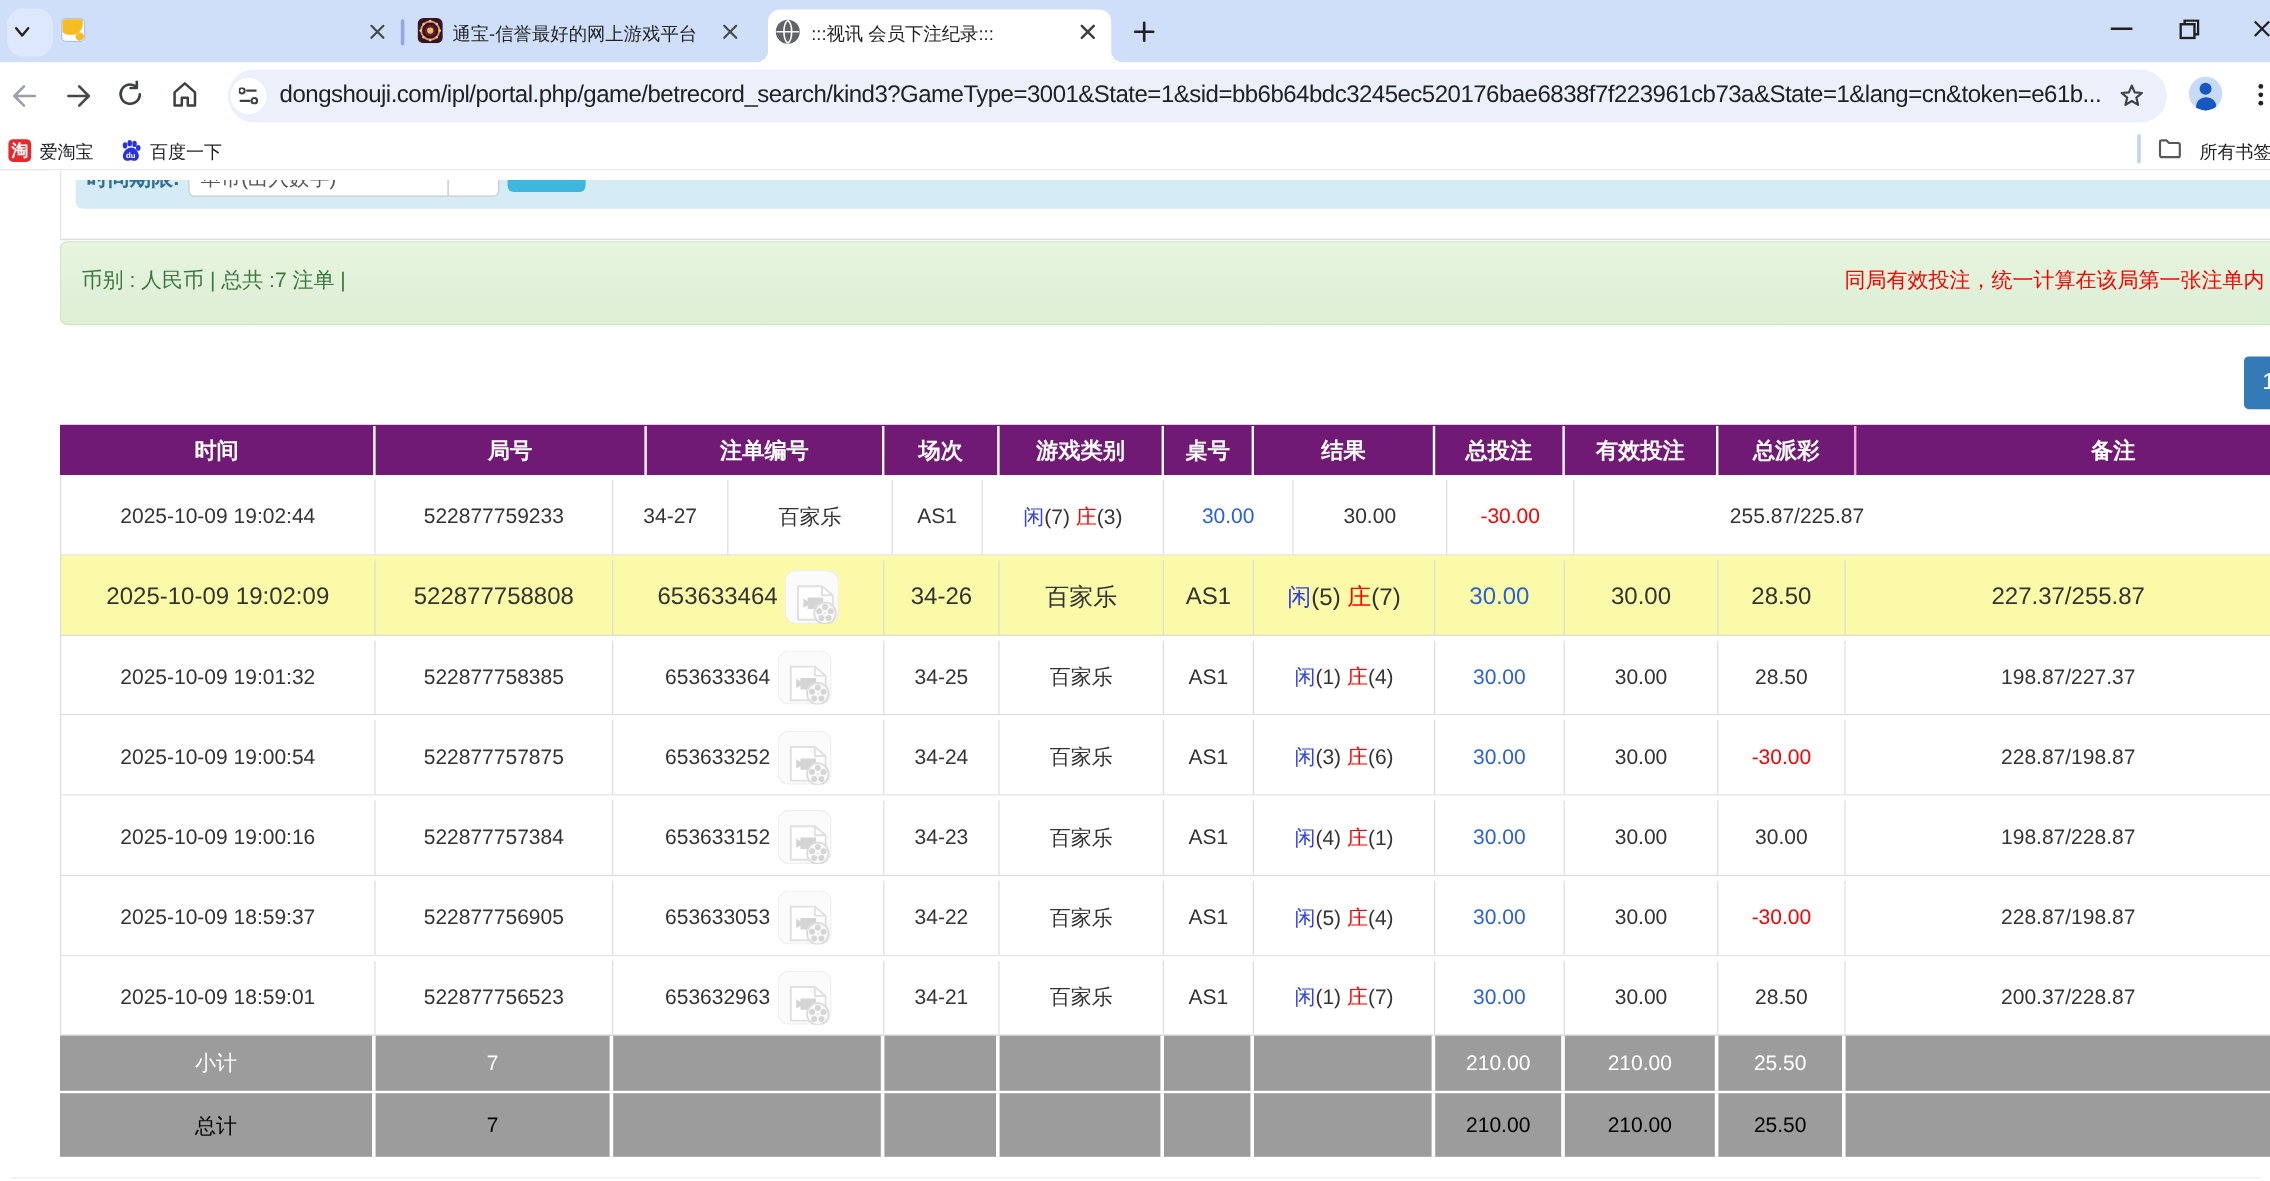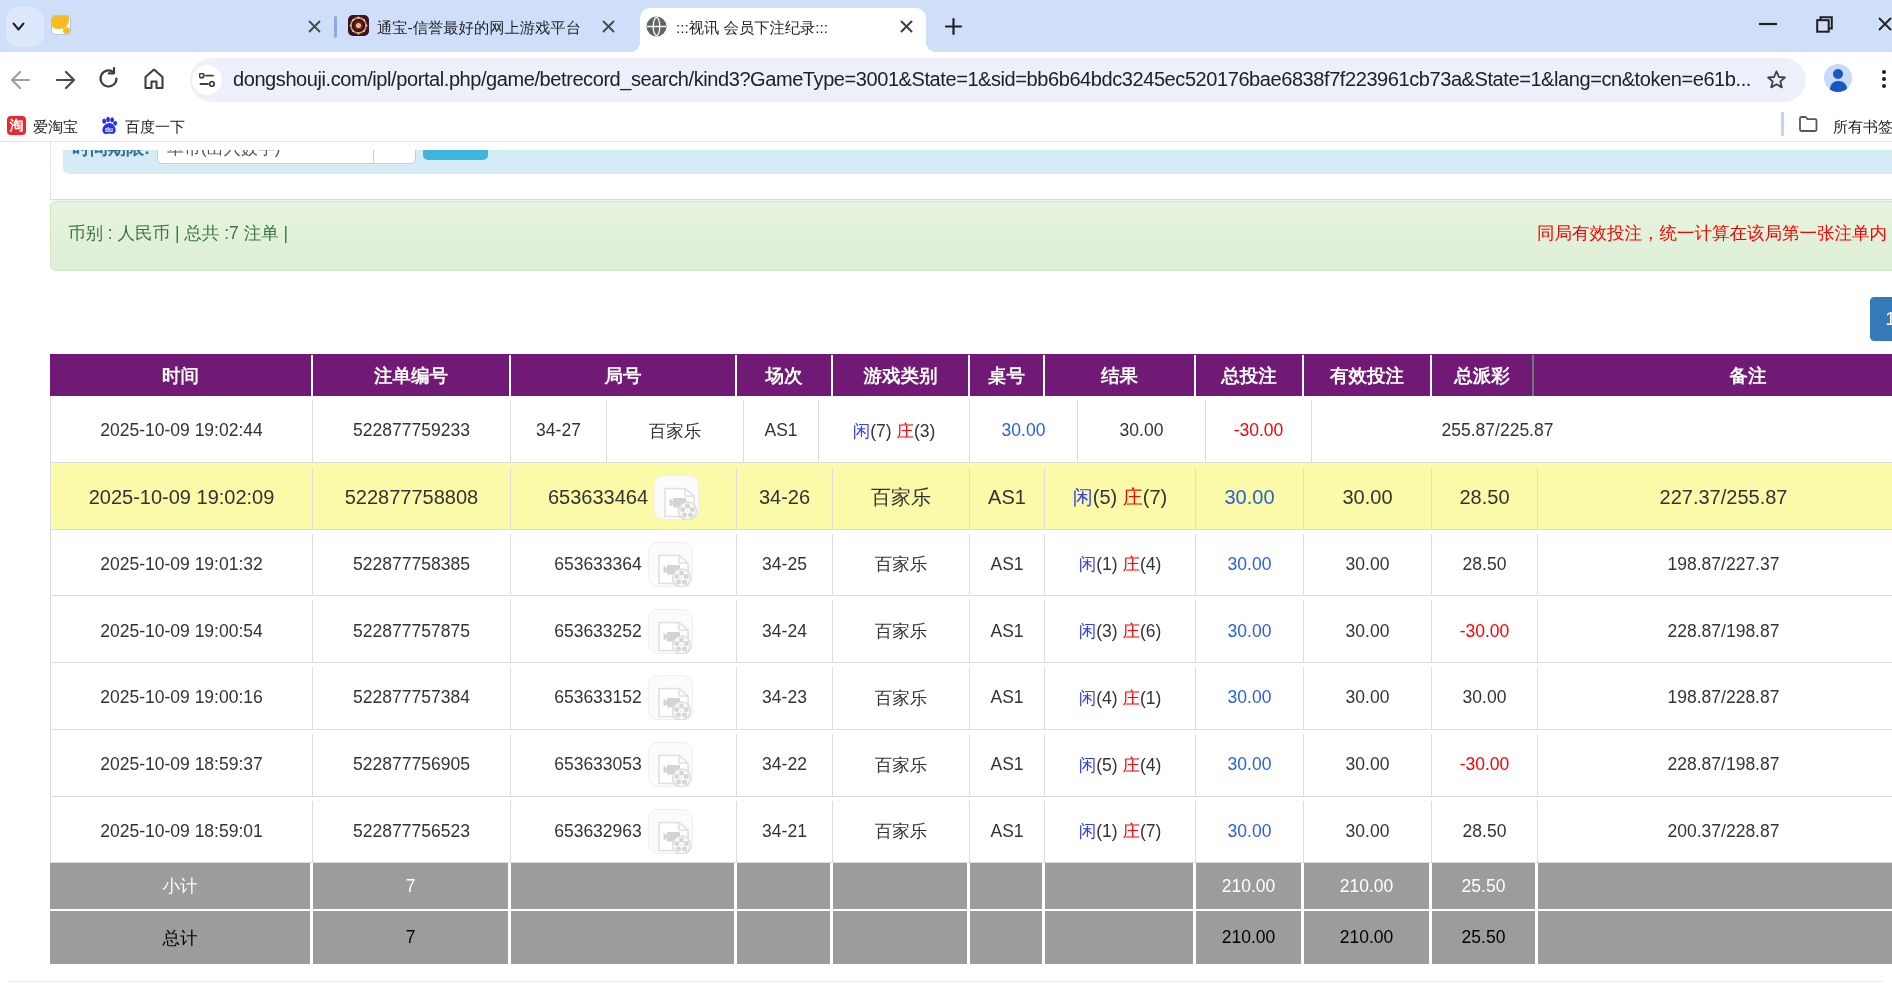--- a/index.html
+++ b/index.html
@@ -161,29 +161,29 @@
 
   <div class="abs" style="left:10px;top:59px;width:1860px;height:70px;background:linear-gradient(180deg,#E7F4DF,#DDEFD5);border:1px solid #D0E6C0;border-radius:6px;"></div>
   <div class="abs" style="left:28px;top:79px;font-size:17.5px;color:#3C763D;">币别 : 人民币 | 总共 :7 注单 |</div>
   <div class="abs" style="right:45px;top:79px;font-size:17.5px;color:#FB0000;">同局有效投注，统一计算在该局第一张注单内</div>
 
   <div class="abs" style="left:1830px;top:155px;width:41px;height:44px;background:#337AB7;border:1px solid #337AB7;border-radius:4px;color:#fff;font-size:19px;text-align:center;line-height:42px;">1</div>
 
   <div class="abs" id="table" style="left:10px;top:212px;width:1860px;">
 <div style="display:flex;height:42px;background:#701a75;color:#fff;font-weight:bold;font-size:18.5px;padding-top:1px;">
 <div style="width:263px;border-right:2px solid #fff;display:flex;align-items:center;justify-content:center;flex:none;">时间</div>
+<div style="width:226px;border-right:2px solid #fff;display:flex;align-items:center;justify-content:center;flex:none;">局号</div>
 <div style="width:198px;border-right:2px solid #fff;display:flex;align-items:center;justify-content:center;flex:none;">注单编号</div>
-<div style="width:226px;border-right:2px solid #fff;display:flex;align-items:center;justify-content:center;flex:none;">局号</div>
 <div style="width:96px;border-right:2px solid #fff;display:flex;align-items:center;justify-content:center;flex:none;">场次</div>
 <div style="width:137px;border-right:2px solid #fff;display:flex;align-items:center;justify-content:center;flex:none;">游戏类别</div>
 <div style="width:75px;border-right:2px solid #fff;display:flex;align-items:center;justify-content:center;flex:none;">桌号</div>
 <div style="width:151px;border-right:2px solid #fff;display:flex;align-items:center;justify-content:center;flex:none;">结果</div>
 <div style="width:108px;border-right:2px solid #fff;display:flex;align-items:center;justify-content:center;flex:none;">总投注</div>
 <div style="width:128px;border-right:2px solid #fff;display:flex;align-items:center;justify-content:center;flex:none;">有效投注</div>
-<div style="width:102px;border-right:2px solid #737373;display:flex;align-items:center;justify-content:center;flex:none;">总派彩</div>
+<div style="width:115px;border-right:2px solid #f9a8d4;display:flex;align-items:center;justify-content:center;flex:none;">总派彩</div>
 <div style="width:428px;display:flex;align-items:center;justify-content:center;flex:none;">备注</div>
 </div>
 <div style="display:flex;height:66.75px;background:#fff;font-size:17.5px;color:#333;border-bottom:1px solid #DDD;border-left:1px solid #DDD;border-right:1px solid #DDD;padding-top:4px;">
 <div style="width:262px;border-right:1px solid #DDD;display:flex;align-items:center;justify-content:center;flex:none;white-space:nowrap;">2025-10-09 19:02:44</div>
 <div style="width:198px;border-right:1px solid #DDD;display:flex;align-items:center;justify-content:center;flex:none;white-space:nowrap;">522877759233</div>
 <div style="width:96px;border-right:1px solid #DDD;display:flex;align-items:center;justify-content:center;flex:none;white-space:nowrap;">34-27</div>
 <div style="width:137px;border-right:1px solid #DDD;display:flex;align-items:center;justify-content:center;flex:none;white-space:nowrap;">百家乐</div>
 <div style="width:75px;border-right:1px solid #DDD;display:flex;align-items:center;justify-content:center;flex:none;white-space:nowrap;">AS1</div>
 <div style="width:151px;border-right:1px solid #DDD;display:flex;align-items:center;justify-content:center;flex:none;white-space:nowrap;">
           <span><span style="color:#3340E3">闲</span>(7)&nbsp;<span style="color:#FE0000">庄</span>(3)</span>

